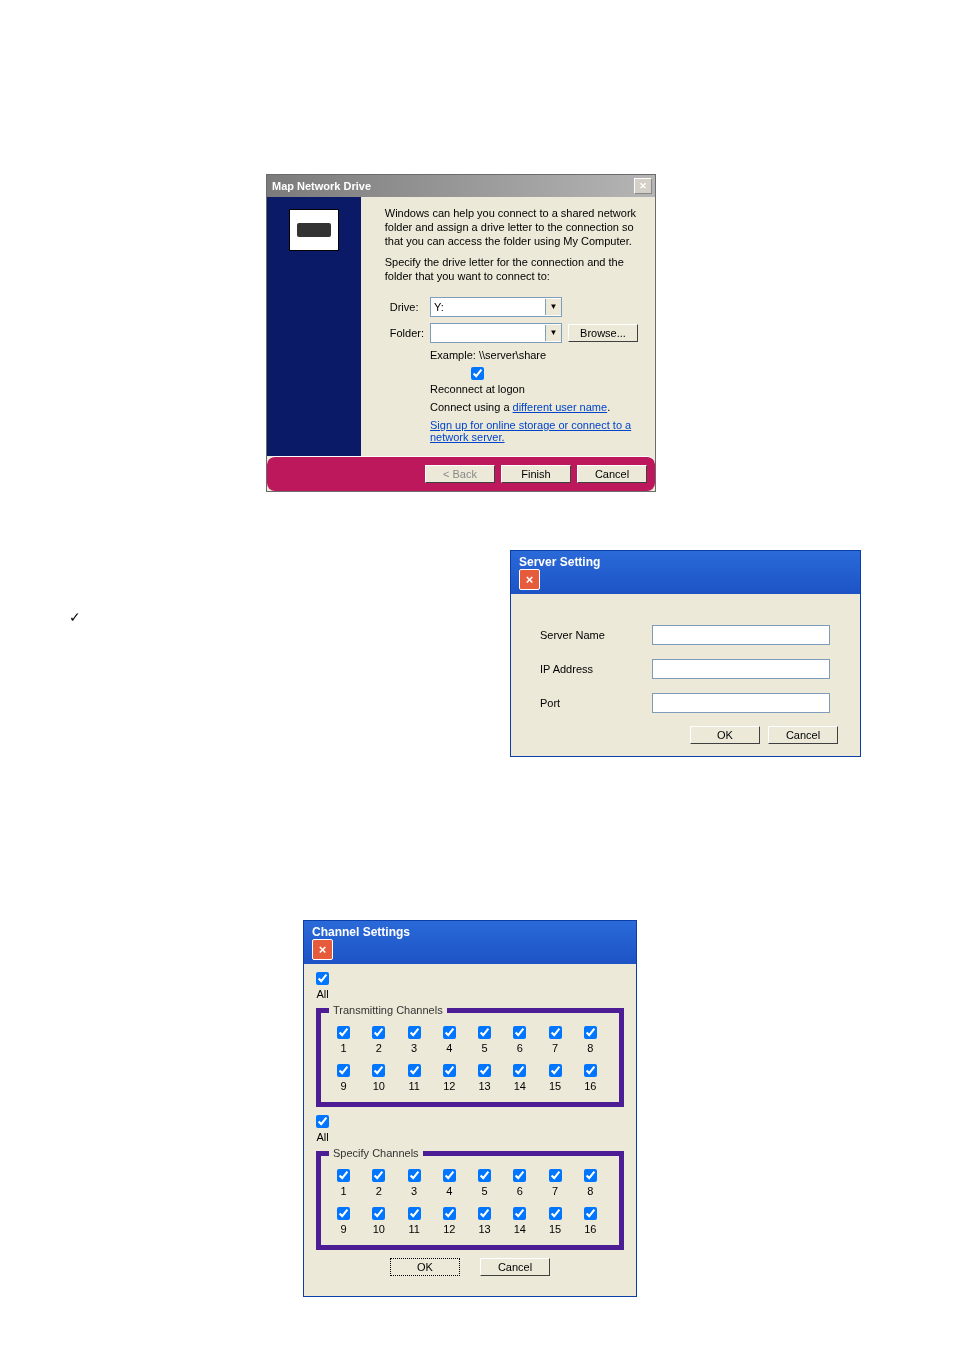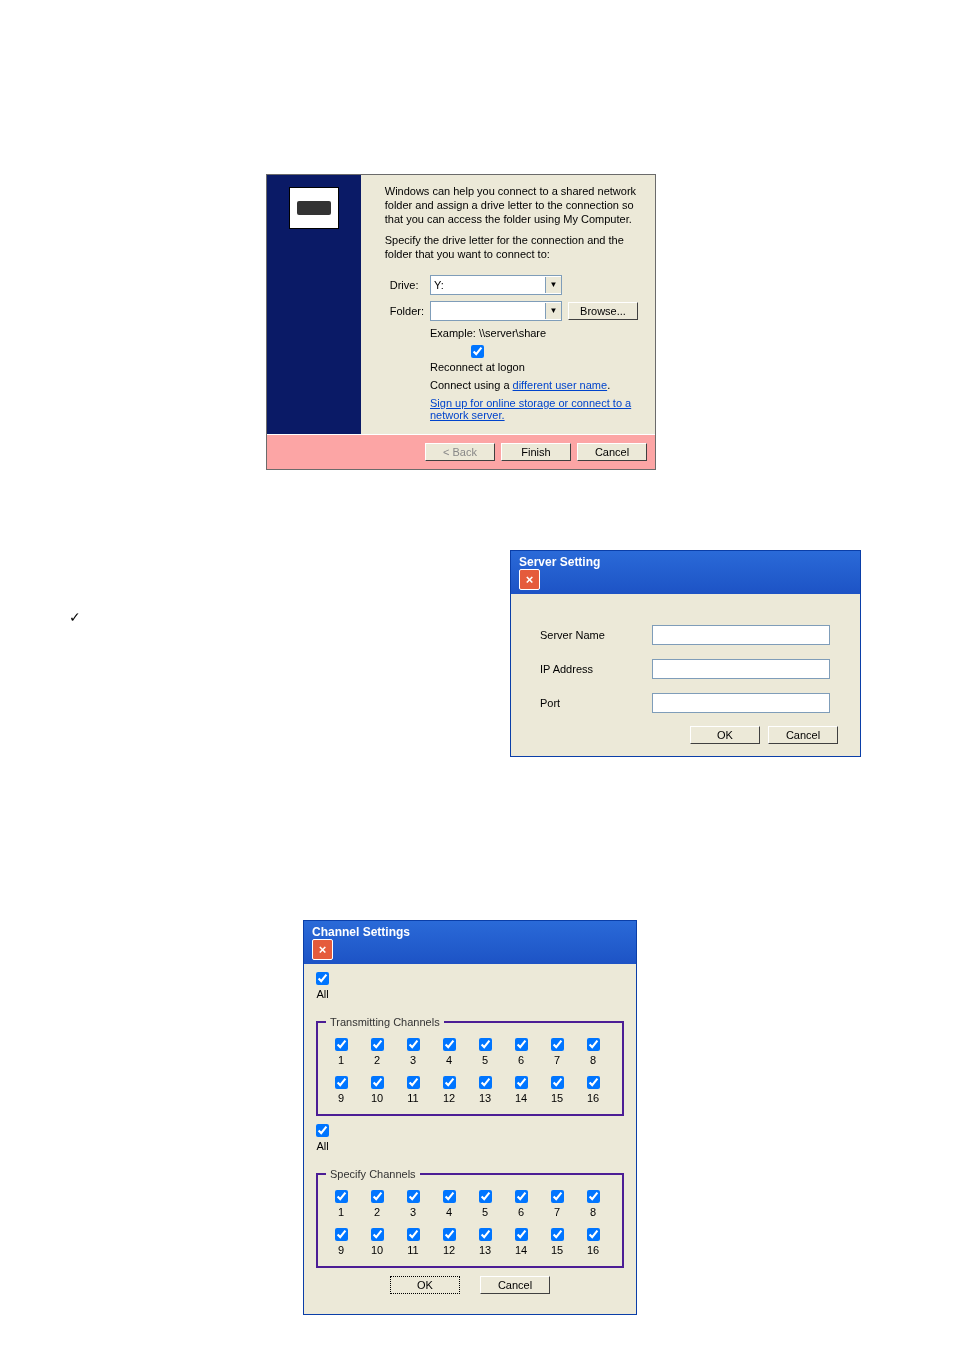--- a/index.html
+++ b/index.html
@@ -80,40 +80,44 @@
   }
   .plain-input{
     border:1px solid #7f9db9;
     background:#fff;
     height:18px;
     padding:0 3px;
     font:inherit;
   }
   .link{ color:#0044cc; }
   fieldset.classic{
-    border:2px solid #4c1d95;
+    border:5px solid #4c1d95;
     padding:10px 8px;
-    margin:16px 0 8px 0;
+    margin:4px 0 8px 0;
   }
   fieldset.classic legend{
     font-size:11px;
     padding:0 4px;
     color:#333;
   }
   .chk{ display:inline-flex; align-items:center; gap:3px; margin-right:6px;flex-direction:column;}
   .chk input{ margin:0; }
   
   .abs{ position:absolute; }
   .checkmark{ font-size:14px; }
 </style>
 </head>
 <body>
 
 <div class="abs" style="left:266px; top:174px; width:388px; border:1px solid #6b6b6b; background:#ece9d8;">
 
+  <div class="classic-title">
+    <span>Map Network Drive</span>
+    <span class="classic-close">✕</span>
+  </div>
 
   <div style="display:flex;">
 
     <div style="width:130px; background:#0a1a66; display:flex; align-items:flex-start; justify-content:center; padding-top:12px;">
 
       <div style="width:48px;height:40px;background:#fff;border:1px solid #000;display:flex;align-items:center;justify-content:center;">
         <div style="width:34px;height:14px;background:#333;border-radius:2px;"></div>
       </div>
     </div>
 
@@ -168,21 +172,21 @@
               <td></td>
           <td colspan="2">
             <a href="#" class="link" style="display:inline-block;max-width:210px;">Sign up for online storage or connect to a network server.</a>
           </td>
         </tr>
       </tbody>
         </table>
     </div>
   </div>
 
-  <div style="background:#fca5a5;border-top:1px solid #fff;display:flex;justify-content:flex-end;gap:6px;padding:8px;">
+  <div style="background:#be185d;border-top:1px solid #fff;display:flex;justify-content:flex-end;gap:6px;padding:8px;border-radius:8px;">
     <button class="win2k-btn" disabled="">&lt; Back</button>
     <button class="win2k-btn">Finish</button>
     <button class="win2k-btn">Cancel</button>
   </div>
 </div>
 
 <div class="abs checkmark" style="left:69px; top:609px;">✓</div>
 
 <div class="abs" style="left:510px; top:550px; width:349px; border:1px solid #0a3ea8; background:#ece9d8;">
   <div class="xp-title">

